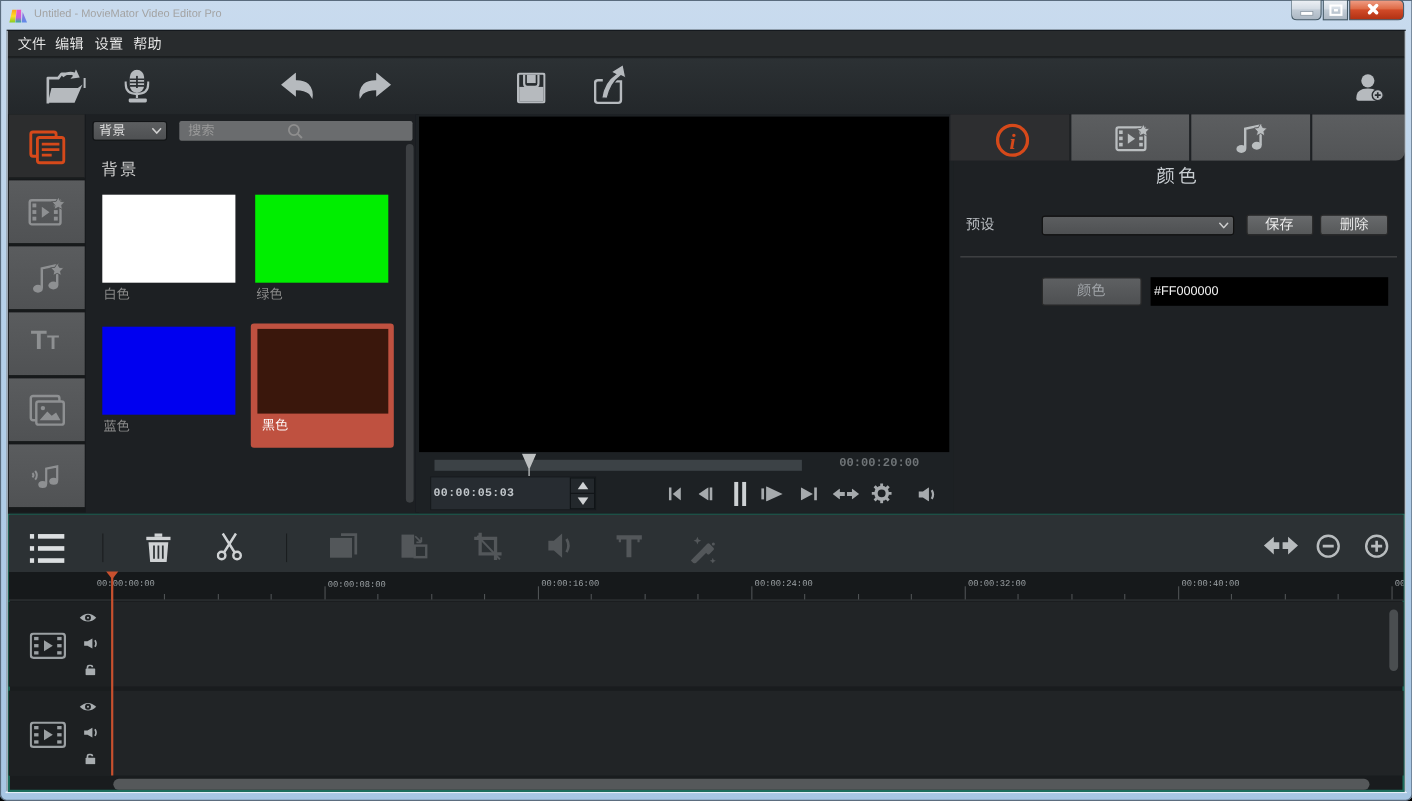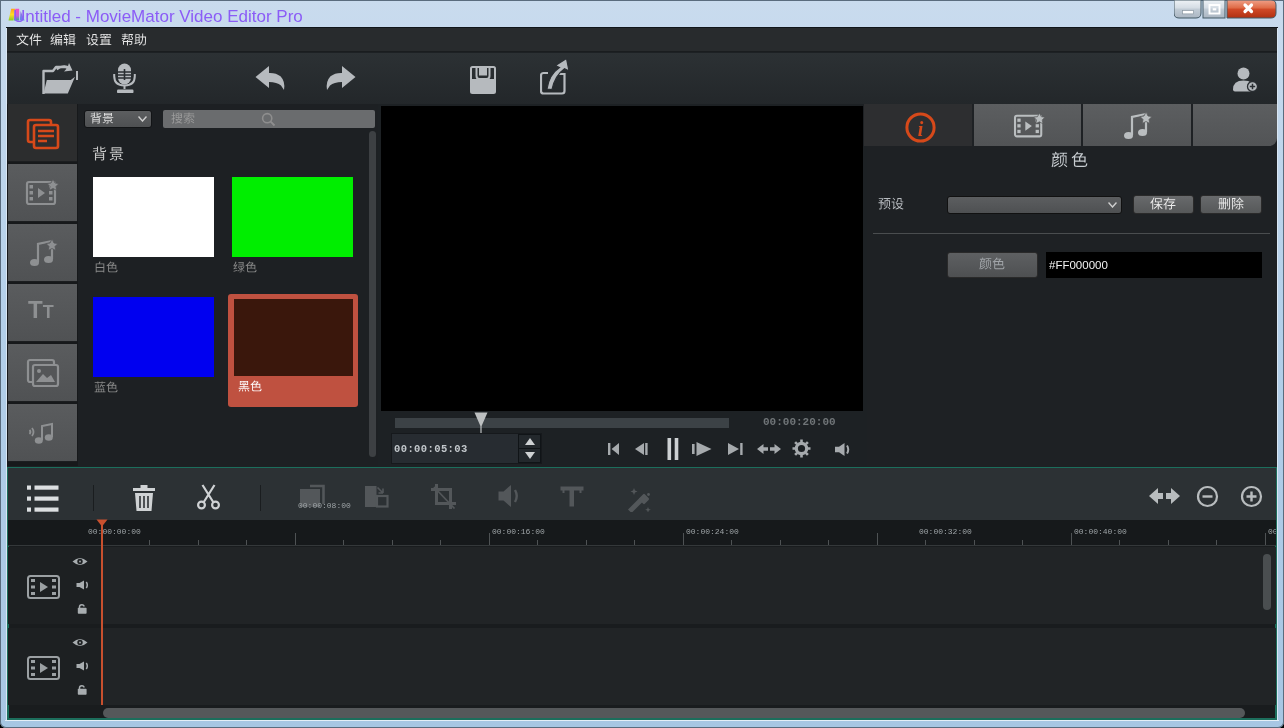--- a/index.html
+++ b/index.html
@@ -26,21 +26,21 @@
 <linearGradient id="lg3" x1="0" y1="0" x2="0" y2="1">
           <stop offset="0" stop-color="#9a6ae0"></stop>
           <stop offset="1" stop-color="#5f8ce8"></stop>
         </linearGradient>
 </defs>
 <path d="M0.5 12.5 L3.2 0.8 L7 0.8 L5.6 12.5 Z" fill="url(#lg1)"></path>
 <path d="M6 12.5 L7.2 0.8 L11.2 0.8 L11.2 12.5 Z" fill="url(#lg2)"></path>
 <path d="M11.8 12.5 L12.6 3 L16.6 12.5 Z" fill="url(#lg3)"></path>
 </svg>
   </div>
-<div class="abs" style="left:13px;top:7px;font-size:17px;color:#8b5cf6">Untitled - MovieMator Video Editor Pro</div>
+<div class="abs" style="left:31px;top:7px;font-size:10px;color:#a3a3a3">Untitled - MovieMator Video Editor Pro</div>
 <div class="abs" style="left:1174px;top:0;width:103px;height:19px">
 <svg width="103" height="19" viewBox="0 0 103 19">
 <defs>
 <linearGradient id="wbtn" x1="0" y1="0" x2="0" y2="1">
   <stop offset="0" stop-color="#eef2f6"></stop>
           <stop offset="0.45" stop-color="#d4dce4"></stop>
           <stop offset="0.5" stop-color="#c2ccd6"></stop>
           <stop offset="1" stop-color="#aab6c2"></stop>
 </linearGradient>
 <linearGradient id="cbtn" x1="0" y1="0" x2="0" y2="1">
@@ -520,24 +520,24 @@
 <div class="abs" style="left:877px;top:533px;width:1px;height:12px;background:#4e5254"></div>
 <div class="abs" style="left:925px;top:540px;width:1px;height:5px;background:#4e5254"></div>
 <div class="abs" style="left:974px;top:540px;width:1px;height:5px;background:#4e5254"></div>
 <div class="abs" style="left:1022px;top:540px;width:1px;height:5px;background:#4e5254"></div>
 <div class="abs" style="left:1071px;top:533px;width:1px;height:12px;background:#4e5254"></div>
 <div class="abs" style="left:1119px;top:540px;width:1px;height:5px;background:#4e5254"></div>
 <div class="abs" style="left:1168px;top:540px;width:1px;height:5px;background:#4e5254"></div>
 <div class="abs" style="left:1216px;top:540px;width:1px;height:5px;background:#4e5254"></div>
 <div class="abs" style="left:1265px;top:533px;width:1px;height:12px;background:#4e5254"></div>
 <div class="abs mono" style="left:88px;top:527px;font-size:8px;color:#9ca2a5;width:60px;overflow:hidden;white-space:nowrap">00:00:00:00</div>
-<div class="abs mono" style="left:298px;top:501px;font-size:8px;color:#9ca2a5;width:60px;overflow:hidden;white-space:nowrap">00:00:08:00</div>
+<div class="abs mono" style="left:298px;top:528px;font-size:8px;color:#9ca2a5;width:60px;overflow:hidden;white-space:nowrap">00:00:08:00</div>
 <div class="abs mono" style="left:492px;top:527px;font-size:8px;color:#9ca2a5;width:60px;overflow:hidden;white-space:nowrap">00:00:16:00</div>
 <div class="abs mono" style="left:686px;top:527px;font-size:8px;color:#9ca2a5;width:60px;overflow:hidden;white-space:nowrap">00:00:24:00</div>
-<div class="abs mono" style="left:919px;top:527px;font-size:8px;color:#9ca2a5;width:60px;overflow:hidden;white-space:nowrap">00:00:32:00</div>
+<div class="abs mono" style="left:880px;top:527px;font-size:8px;color:#9ca2a5;width:60px;overflow:hidden;white-space:nowrap">00:00:32:00</div>
 <div class="abs mono" style="left:1074px;top:527px;font-size:8px;color:#9ca2a5;width:60px;overflow:hidden;white-space:nowrap">00:00:40:00</div>
 <div class="abs mono" style="left:1268px;top:527px;font-size:8px;color:#9ca2a5;width:8px;overflow:hidden;white-space:nowrap">00:00:48:00</div>
 <div class="abs" style="left:8px;top:547px;width:1268px;height:77px;background:#212426"></div>
 <div class="abs" style="left:8px;top:628px;width:1268px;height:77px;background:#212426"></div>
 <div class="abs" style="left:8px;top:547px;width:94px;height:77px;background:#1d2022"></div>
 <div class="abs" style="left:8px;top:628px;width:94px;height:77px;background:#1d2022"></div>
 <div class="abs" style="left:27px;top:575px">
     <svg width="33" height="24" viewBox="0 0 33 24">
 <rect x="1" y="1" width="31" height="22" rx="2.5" fill="none" stroke="#9ba0a3" stroke-width="2"></rect>
 <rect x="4" y="4" width="4" height="3" fill="#9ba0a3"></rect>

